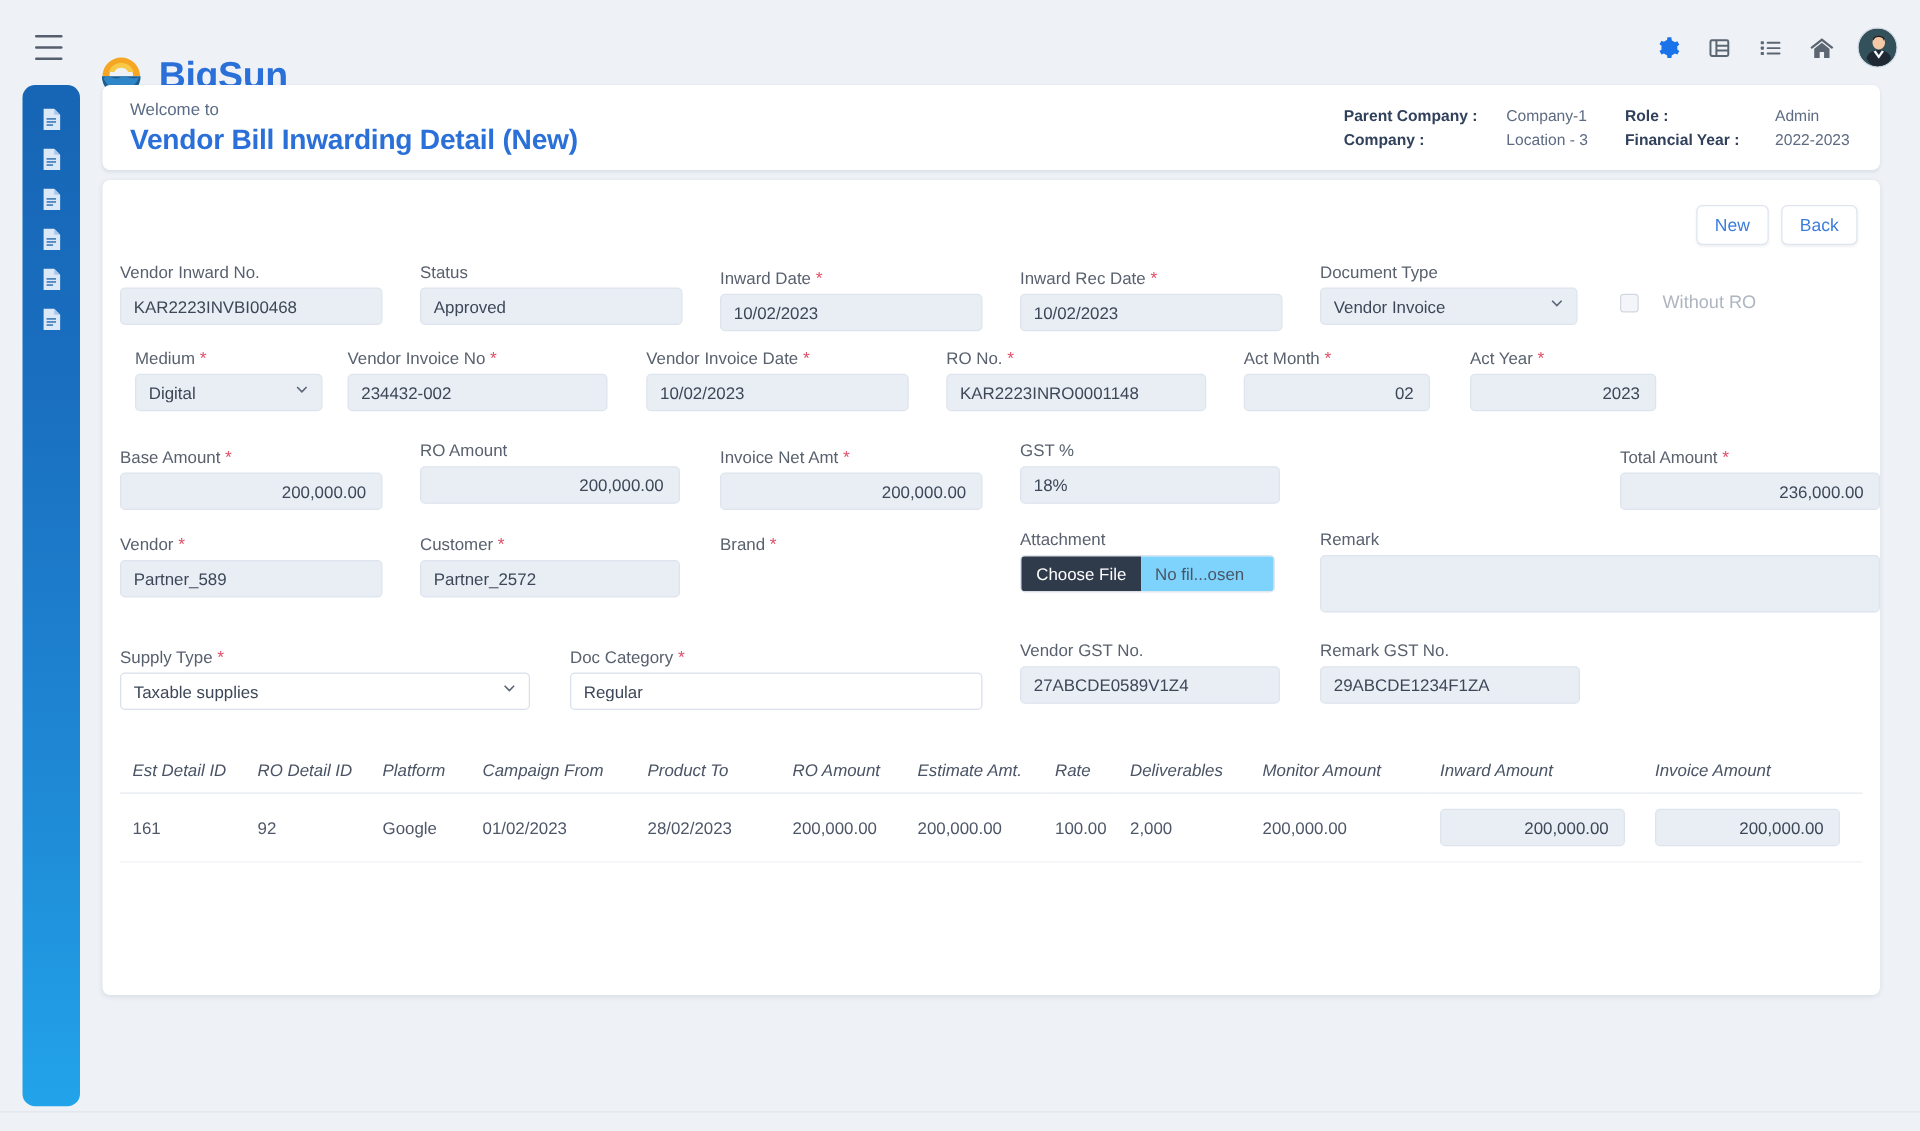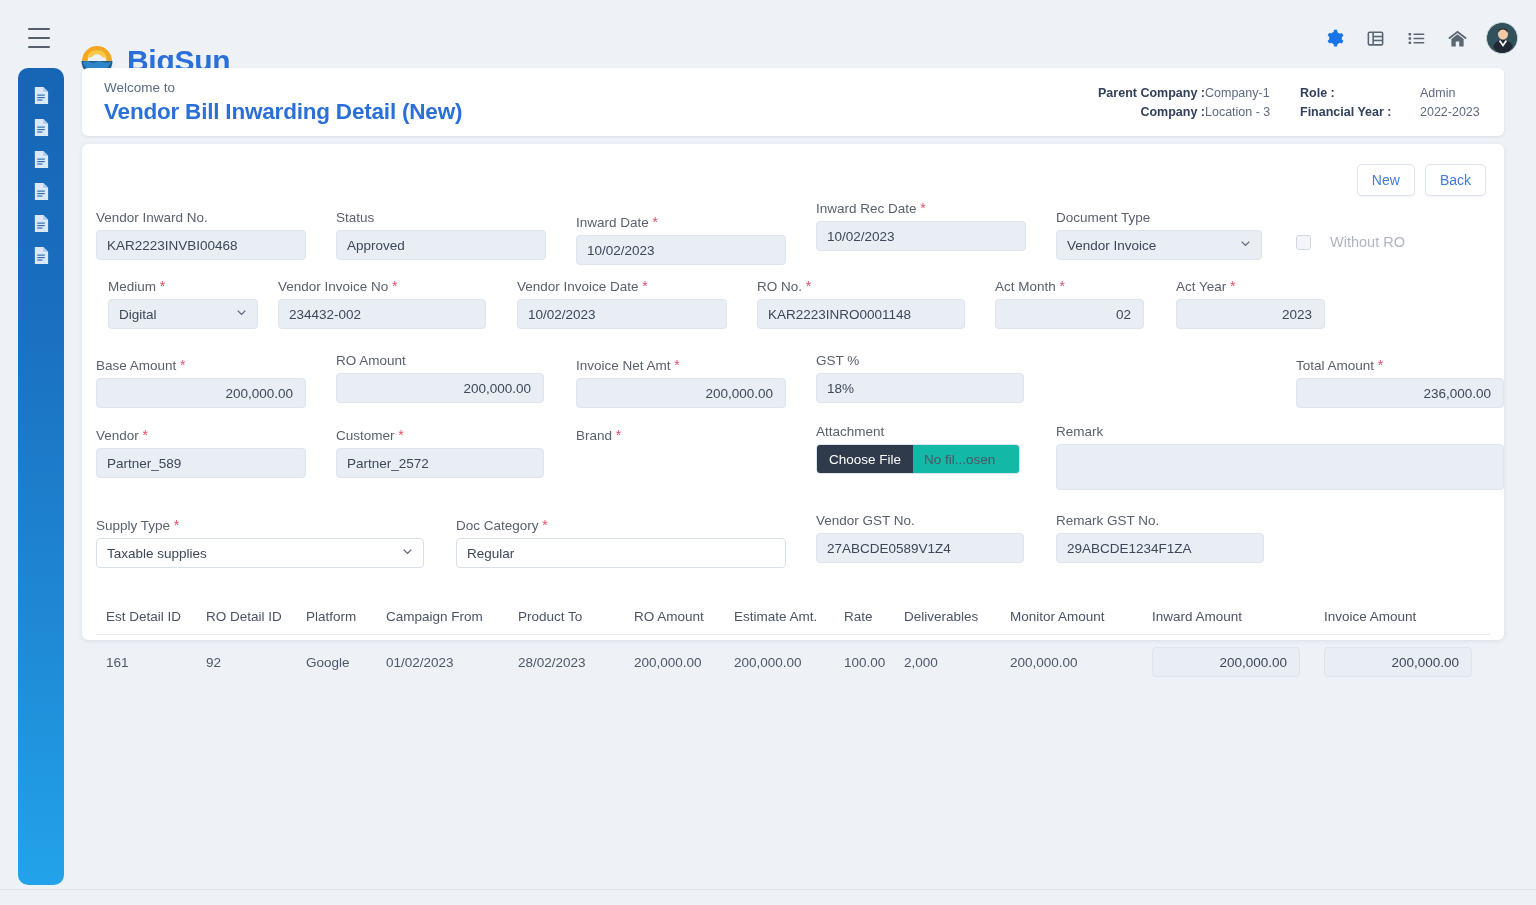--- a/index.html
+++ b/index.html
@@ -58,28 +58,28 @@
     background: #fff; border-radius: 6px;
     box-shadow: 0 1px 3px rgba(30,50,80,.10);
     display: flex; align-items: center; padding: 0 22px;
   }
   .ph-welcome { font-size: 13.5px; color: #5a6b85; line-height: 1.35; }
   .ph-title { font-size: 22.5px; font-weight: bold; color: #2a70d8; letter-spacing: -0.2px; line-height: 1.2; }
   .ph-meta { margin-left: auto; display: flex; gap: 0; font-size: 12.5px; }
   .meta-col { display: flex; flex-direction: column; gap: 5px; }
   .meta-lbl { font-weight: bold; color: #31415c; }
   .meta-val { color: #5d6b82; }
-  .meta-c1 { width: 130px; align-items: flex-end; }
+  .meta-c1 { width: 130px; }
   .meta-c2 { width: 95px; }
   .meta-c3 { width: 120px; }
   .meta-c4 { width: 62px; }
 
   
   .card {
-    position: absolute; left: 82px; top: 144px; width: 1422px; height: 496px;
+    position: absolute; left: 82px; top: 144px; width: 1422px; height: 652px;
     background: #fff; border-radius: 6px;
     box-shadow: 0 1px 4px rgba(30,50,80,.10);
     padding-left: 12px;
   }
 
   .actions { position: absolute; right: 18px; top: 20px; display: flex; gap: 10px; }
   .btn-outline {
     min-width: 56px; height: 32px; padding: 0 14px;
     background: #fff; border: 1px solid #dfe5ee; border-radius: 5px;
     color: #3b7ddd; font-size: 14px; font-family: "Liberation Sans", sans-serif;
@@ -117,34 +117,34 @@
     border-radius: 3px; background: #f3f5f8;
   }
   .chk-lbl { font-size: 14.5px; color: #aeb5c0; }
 
   .filebox { display: flex; width: 204px; height: 30px; border: 1px solid #dde4ed; border-radius: 4px; overflow: hidden; }
   .filebtn {
     background: #2f3a4b; color: #fff; font-size: 13.5px;
     padding: 0 12px; display: flex; align-items: center; cursor: pointer;
   }
   .filename {
-    flex: 1; background: #14b8a6; color: #4a5566; font-size: 13.5px;
+    flex: 1; background: #7dd3fc; color: #4a5566; font-size: 13.5px;
     display: flex; align-items: center; padding-left: 11px;
   }
   textarea.inp {
     height: 46px; resize: none; padding-top: 6px; line-height: 1.3;
   }
 
   
   .tbl { position: absolute; left: 14px; right: 14px; top: 456px; }
   .tbl table { width: 100%; border-collapse: collapse; }
   .tbl thead th {
     font-size: 13.5px; color: #4a5465; font-weight: normal;
     text-align: left; padding: 9px 6px 10px 10px;
-    border-bottom: 1px solid #e6eaf0; white-space: nowrap;
+    border-bottom: 1px solid #e6eaf0; white-space: nowrap; font-style: italic;
   }
   .tbl tbody td {
     font-size: 13.5px; color: #4e5768;
     padding: 12px 6px 12px 10px; border-bottom: 1px solid #eef1f5;
     white-space: nowrap;
   }
   .cell-inp {
     width: 148px; height: 30px; background: #e9eef5;
     border: 1px solid #dde4ed; border-radius: 4px;
     text-align: right; padding-right: 12px; font-size: 13.5px; color: #3d4757;
@@ -325,21 +325,21 @@
         <input class="inp" value="KAR2223INVBI00468" style="">
       </div>
       <div class="fld" style="left:240px; top:10px; width:210px;">
         <span class="lbl">Status</span>
         <input class="inp" value="Approved" style="">
       </div>
       <div class="fld" style="left:480px; top:14px; width:210px;">
         <span class="lbl"><span>Inward Date</span> <span class="req">*</span></span>
         <input class="inp" value="10/02/2023" style="">
       </div>
-      <div class="fld" style="left:720px; top:0; width:210px;">
+      <div class="fld" style="left:720px; top:14px; width:210px;">
         <span class="lbl"><span>Inward Rec Date</span> <span class="req">*</span></span>
         <input class="inp" value="10/02/2023" style="">
       </div>
       <div class="fld" style="left:960px; top:10px; width:206px;">
         <span class="lbl">Document Type</span>
         <div class="sel-wrap">
           <select class="inp">
             <option>Vendor Invoice</option>
           </select>
           <span class="chev">

